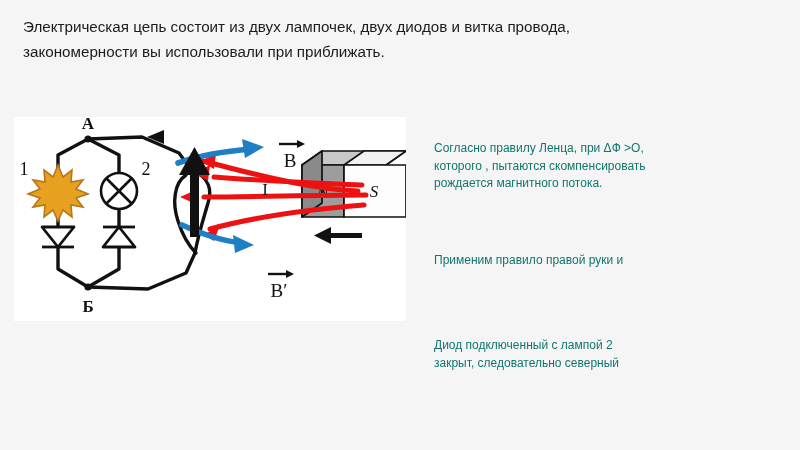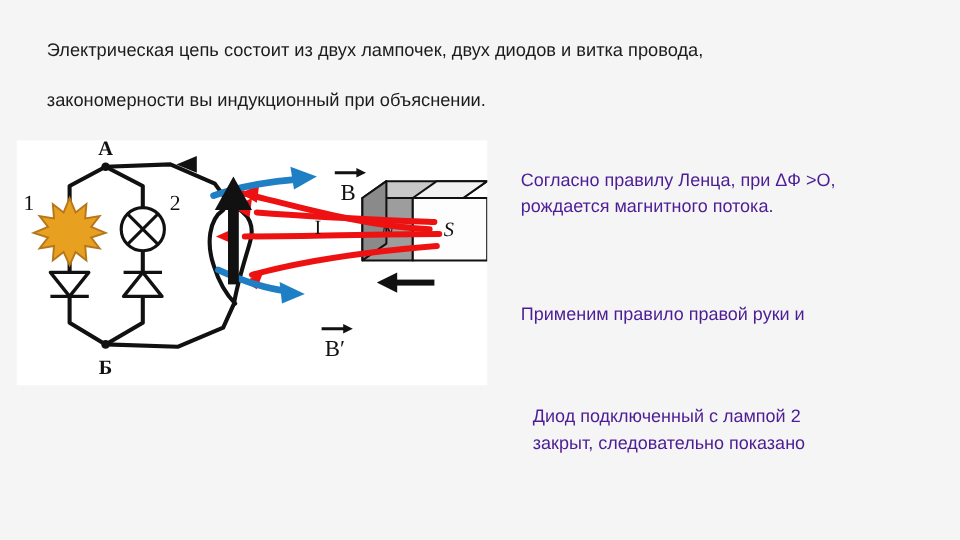--- a/index.html
+++ b/index.html
@@ -22,21 +22,21 @@
     position: absolute;
     left: 22px;
     top: 14px;
     width: 756px;
     font-size: 15.2px;
     line-height: 1.56;
     text-align: justify;
     text-justify: inter-word;
     color: #1c1c1c;
   }
-  #problem-statement p { margin: 17px; }
+  #problem-statement p { margin: 1px; }
   #problem-statement p.last { text-align: left; }
 
   
   #figure-panel {
     position: absolute;
     left: 14px;
     top: 117px;
     width: 392px;
     height: 204px;
     background: #ffffff;
@@ -46,38 +46,38 @@
     left: 0;
     top: 0;
     width: 392px;
     height: 204px;
     display: block;
   }
 
   
   .explanation {
     position: absolute;
-    font-size: 15px;
+    font-size: 12px;
     line-height: 1.46;
-    color: #4c1d95;
+    color: #0f766e;
     text-align: left;
   }
   #explanation-lenz { left: 434px; top: 140px; width: 356px; }
   #explanation-right-hand { left: 434px; top: 252px; width: 356px; }
-  #explanation-conclusion { left: 434px; top: 337px; width: 340px; margin-left: 10px; }
+  #explanation-conclusion { left: 434px; top: 337px; width: 340px; }
   .explanation p { margin: 0; }
 
   .lbl { font-family: "Liberation Serif", serif; }
 </style>
 </head>
 <body>
 
 <div id="problem-statement">
   <p>Электрическая цепь состоит из двух лампочек, двух диодов и витка провода,</p>
-  <p class="last">закономерности вы индукционный при объяснении.</p>
+  <p class="last">закономерности вы использовали при приближать.</p>
 </div>
 
 <div id="figure-panel">
   <svg id="figure-svg" viewBox="0 0 392 204" xmlns="http://www.w3.org/2000/svg">
 
     <g fill="none" stroke="#111111" stroke-width="3.4" stroke-linecap="round" stroke-linejoin="round">
 
       <path d="M 74 22 L 44 38 L 44 62"></path>
       <path d="M 44 86 L 44 110"></path>
       <path d="M 44 130 L 44 152 L 74 170"></path>
@@ -178,23 +178,24 @@
     <g>
       <rect x="312" y="116" width="36" height="5" fill="#111111"></rect>
       <polygon points="300,118.5 317,110 317,127" fill="#111111"></polygon>
     </g>
 
   </svg>
 </div>
 
 <div class="explanation" id="explanation-lenz">
   <p>Согласно правилу Ленца, при  ΔФ &gt;О,</p>
+  <p>которого , пытаются скомпенсировать</p>
   <p>рождается магнитного потока.</p>
 </div>
 
 <div class="explanation" id="explanation-right-hand">
   <p>Применим правило правой руки и</p>
 </div>
 
 <div class="explanation" id="explanation-conclusion">
   <p>Диод подключенный с лампой 2</p>
-  <p>закрыт, следовательно показано</p>
+  <p>закрыт, следовательно северный</p>
 </div>
 
 </body></html>

